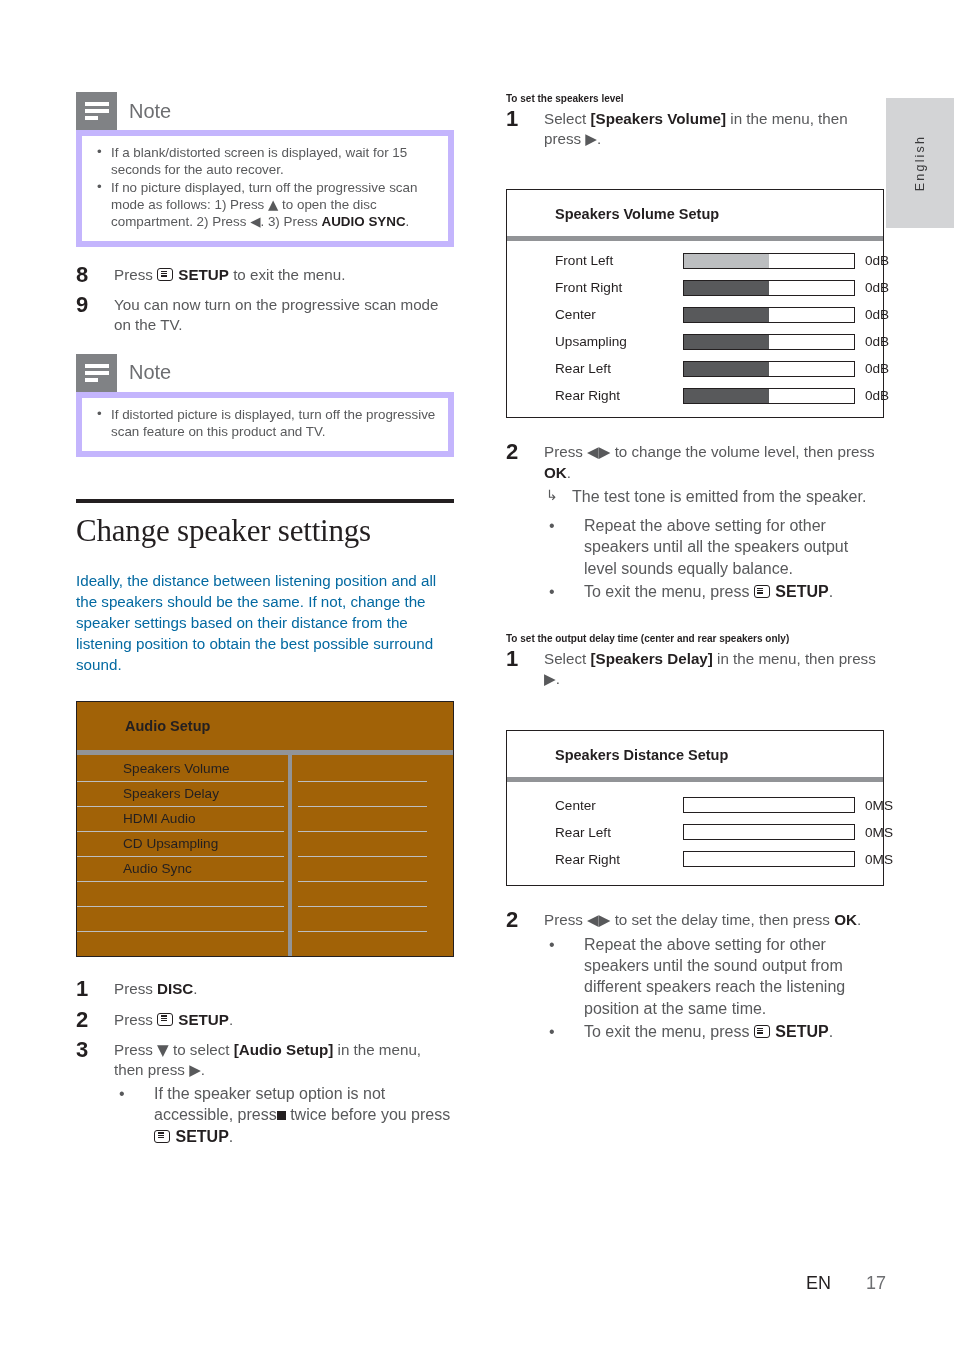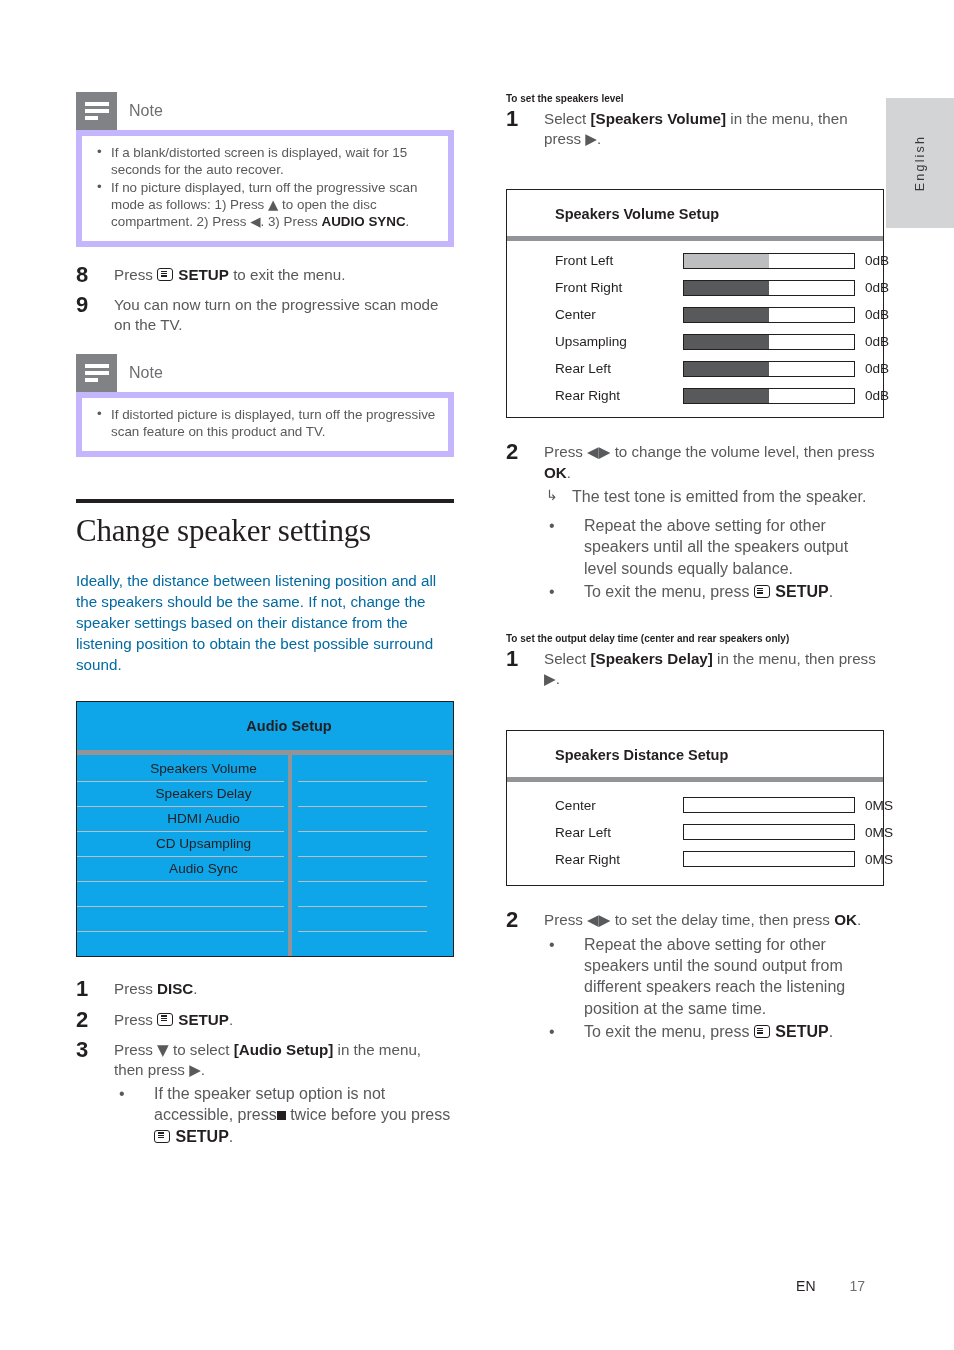--- a/index.html
+++ b/index.html
@@ -71,21 +71,21 @@
     position: absolute;
     left: 9px;
     background: #ffffff;
     height: 4px;
     display: block;
   }
   .note-icon i:nth-child(1) { top: 10px; width: 24px; }
   .note-icon i:nth-child(2) { top: 17px; width: 24px; }
   .note-icon i:nth-child(3) { top: 24px; width: 13px; }
   .note-title {
-    font-size: 16px;
+    font-size: 20px;
     color: #6d6e71;
     padding-left: 12px;
     align-self: center;
     font-family: "Liberation Sans", sans-serif;
   }
   .note-body {
     border: 6px solid #c4b5fd;
     padding: 8px 12px 10px 10px;
     font-size: 13.4px;
     line-height: 1.27;
@@ -230,22 +230,21 @@
   .osd-value {
     font-size: 13.6px;
     color: #231f20;
     padding-left: 10px;
   }
 
   
   .menu-box {
     border: 1.5px solid #231f20;
     margin-top: 26px;
-    background: #0ea5e9;
-    text-align: center;
+    background: #a16207;
   }
   .menu-head {
     font-size: 14.5px;
     font-weight: bold;
     color: #231f20;
     padding: 16px 0 16px 48px;
   }
   .menu-head-rule {
     height: 5px;
     background: #929497;
@@ -324,23 +323,23 @@
     width: 9px;
     height: 9px;
     background: #231f20;
     vertical-align: 0px;
   }
   .glyph { font-family: "DejaVu Sans", sans-serif; }
 
   
   .footer {
     position: absolute;
-    right: 89px;
+    right: 68px;
     bottom: 56px;
-    font-size: 14px;
+    font-size: 18px;
     color: #231f20;
   }
   .footer .en { color: #231f20; }
   .footer .pg { margin-left: 30px; color: #6d6e71; }
 </style>
 </head>
 <body>
 
 <div class="page">
 

